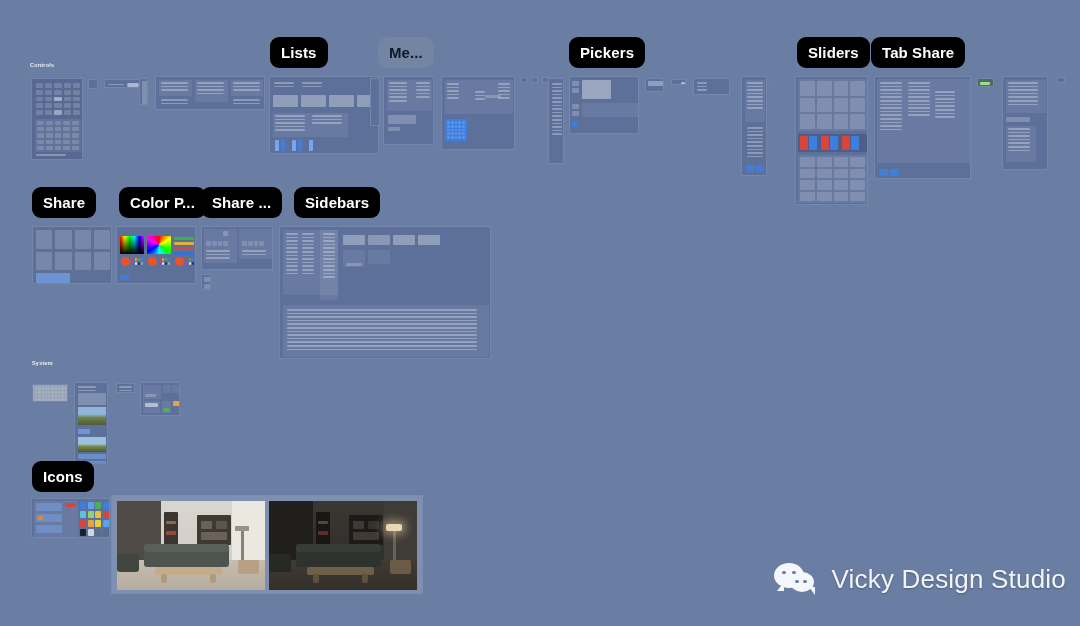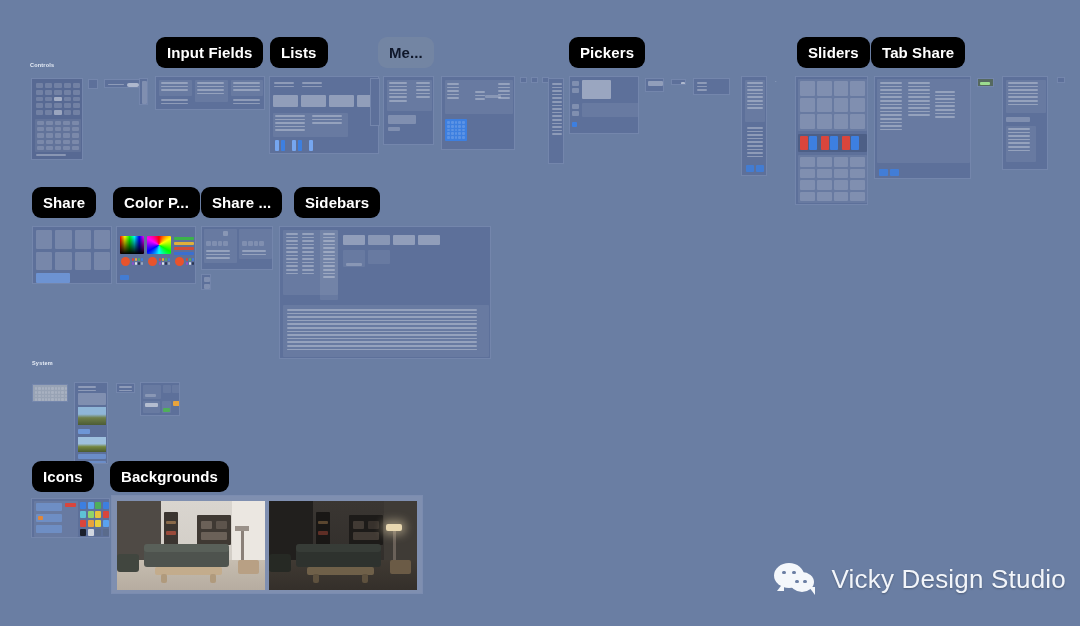--- a/index.html
+++ b/index.html
@@ -860,34 +860,32 @@
         <div class="sofa" style="left:18%;top:48%;width:58%;height:9%;background:#373c37;"></div>
         <div class="sofa" style="left:0%;top:60%;width:15%;height:20%;background:#262924;"></div>
         <div class="table" style="left:26%;top:74%;width:45%;height:9%;background:#6f6049;"></div>
         <div class="table" style="left:30%;top:82%;width:4%;height:10%;background:#5e513e;"></div>
         <div class="table" style="left:63%;top:82%;width:4%;height:10%;background:#5e513e;"></div>
         <div class="table" style="left:82%;top:66%;width:14%;height:16%;background:#6b5b46;"></div>
       </div>
     </div>
   </div>
 
-  <div class="pill" id="pill-input-fields" style="left:156px; top:37px;">Input Fields</div>
   <div class="pill" style="left:270px; top:37px;">Lists</div>
   <div class="pill ghost" style="left:378px; top:37px;">Me...</div>
   <div class="pill" style="left:569px; top:37px;">Pickers</div>
   <div class="pill" style="left:797px; top:37px;">Sliders</div>
   <div class="pill" style="left:871px; top:37px;">Tab Share</div>
 
   <div class="pill" style="left:32px; top:187px;">Share</div>
-  <div class="pill" style="left:113px; top:187px;">Color P...</div>
+  <div class="pill" style="left:119px; top:187px;">Color P...</div>
   <div class="pill" style="left:201px; top:187px;">Share ...</div>
   <div class="pill" style="left:294px; top:187px;">Sidebars</div>
 
   <div class="pill" style="left:32px; top:461px;">Icons</div>
-  <div class="pill" style="left:110px; top:461px;">Backgrounds</div>
 
   <div id="watermark">
     <div class="wechat">
       <div class="bubble-a"></div>
       <div class="tail-a"></div>
       <div class="bubble-b"></div>
       <div class="tail-b"></div>
       <div class="dot" style="left:8px; top:9px;"></div>
       <div class="dot" style="left:18px; top:9px;"></div>
       <div class="dot" style="left:21px; top:18px;"></div>

